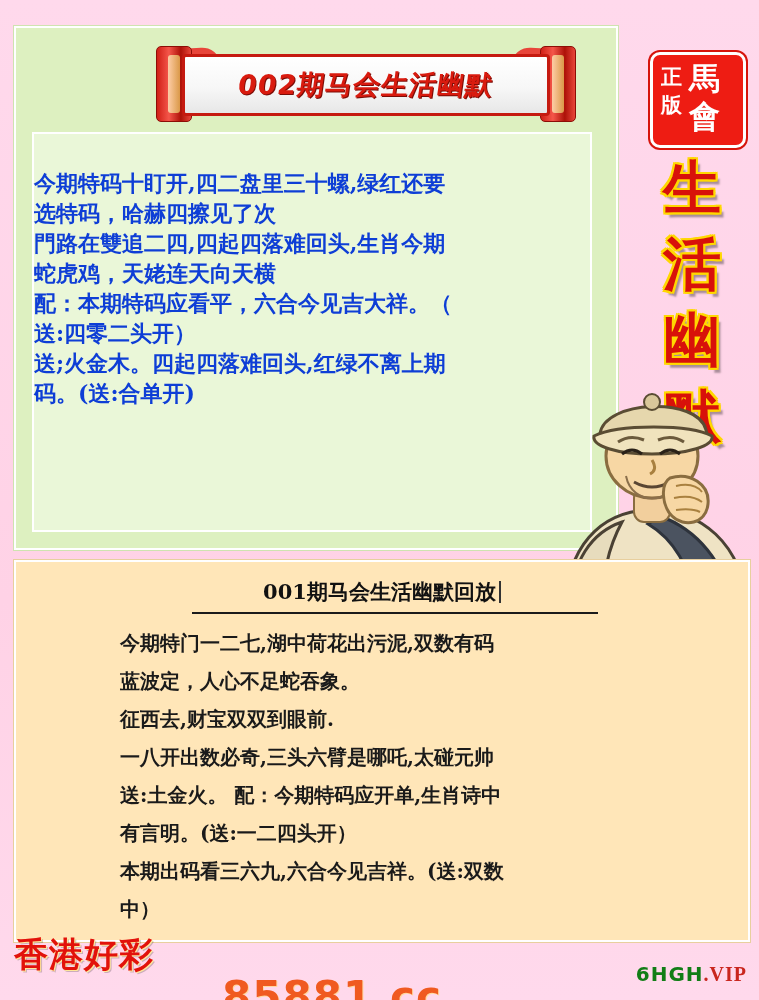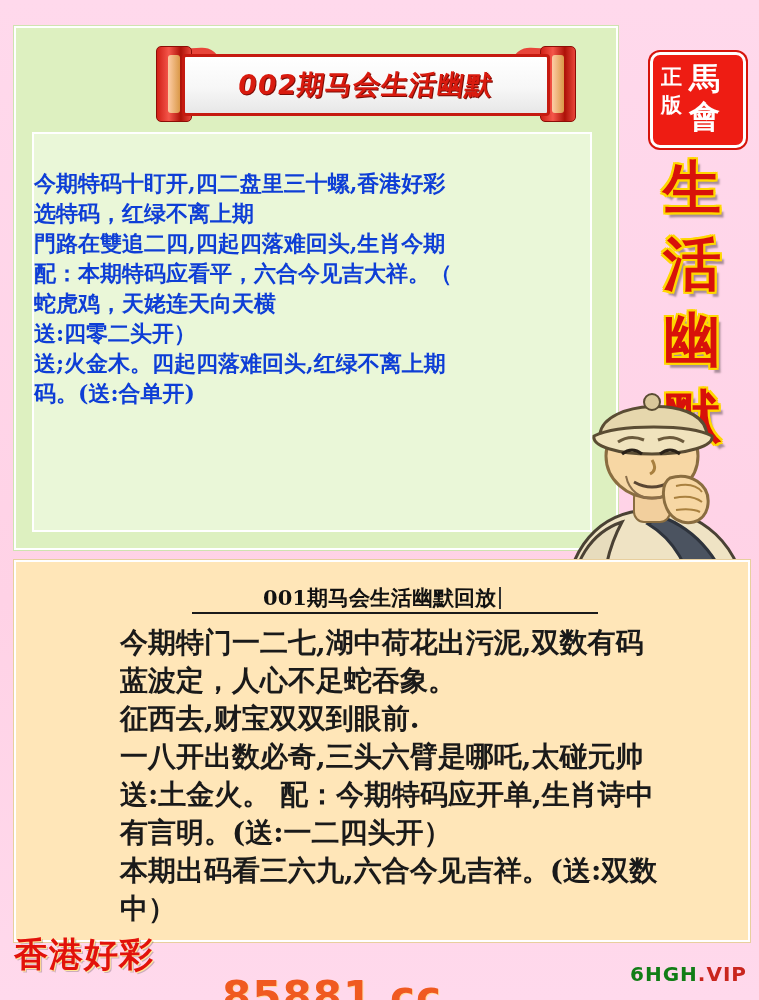--- a/index.html
+++ b/index.html
@@ -204,21 +204,20 @@
   .bottom-title {
     position: absolute;
     left: 0;
     right: 0;
     top: 16px;
     text-align: center;
     font-family: "DejaVu Serif", "Liberation Serif", serif;
     font-weight: bold;
     font-size: 21px;
     color: #111111;
-    margin-top: 6px;
   }
   .bottom-title .cursor {
     display: inline-block;
     width: 2px;
     height: 22px;
     background: #333;
     vertical-align: -4px;
     margin-left: 3px;
   }
   .bottom-underline {
@@ -229,21 +228,21 @@
     height: 2px;
     background: #1b1b1b;
   }
   .poem-bottom {
     position: absolute;
     left: 104px;
     top: 62px;
     width: 580px;
     font-family: "DejaVu Serif", "Liberation Serif", serif;
     font-weight: bold;
-    font-size: 28px;
+    font-size: 20px;
     line-height: 38px;
     color: #1a1a1a;
   }
   .poem-bottom .line { display: block; }
 
   
   .footer-left {
     position: absolute;
     left: 14px;
     top: 932px;
@@ -269,21 +268,21 @@
   .footer-badge {
     position: absolute;
     right: 12px;
     top: 962px;
     font-family: "DejaVu Sans", "Liberation Sans", sans-serif;
     font-weight: bold;
     font-size: 20px;
     letter-spacing: 1px;
   }
   .footer-badge .a { color: #117d16; margin-top: 32px; }
-  .footer-badge .b { color: #c9261e; }
+  .footer-badge .b { color: #c9261e; font-family: Liberation Serif, serif; }
 </style>
 </head>
 <body>
 
 <div class="page">
 
   <div class="top-panel">
     <div class="top-panel-inner"></div>
   </div>
 
@@ -291,25 +290,25 @@
     <div class="scroll-wing l"></div>
     <div class="scroll-wing r"></div>
     <div class="scroll-roll left"></div>
     <div class="scroll-roll right"></div>
     <div class="scroll-body">
       <div class="scroll-title">002期马会生活幽默</div>
     </div>
   </div>
 
   <div class="poem-top">
-    <span class="line">今期特码十盯开,四二盘里三十螺,香港好彩</span>
-    <span class="line">选特码，红绿不离上期</span>
+    <span class="line">今期特码十盯开,四二盘里三十螺,绿红还要</span>
+    <span class="line">选特码，哈赫四擦见了次</span>
     <span class="line">門路在雙追二四,四起四落难回头,生肖今期</span>
+    <span class="line">蛇虎鸡，天姥连天向天横</span>
     <span class="line">配：本期特码应看平，六合今见吉大祥。（</span>
-    <span class="line">蛇虎鸡，天姥连天向天横</span>
     <span class="line">送:四零二头开）</span>
     <span class="line">送;火金木。四起四落难回头,红绿不离上期</span>
     <span class="line">码。(送:合单开)</span>
   </div>
 
   <div class="logo-badge">
     <div class="zb">正版</div>
     <div class="mh">馬會</div>
   </div>
 

